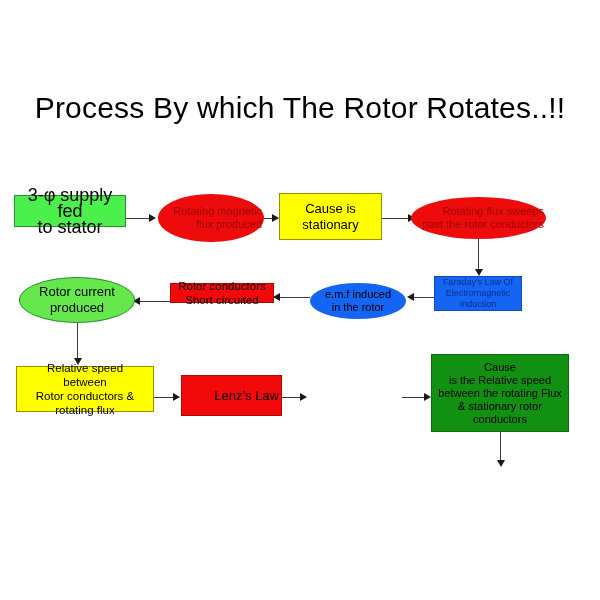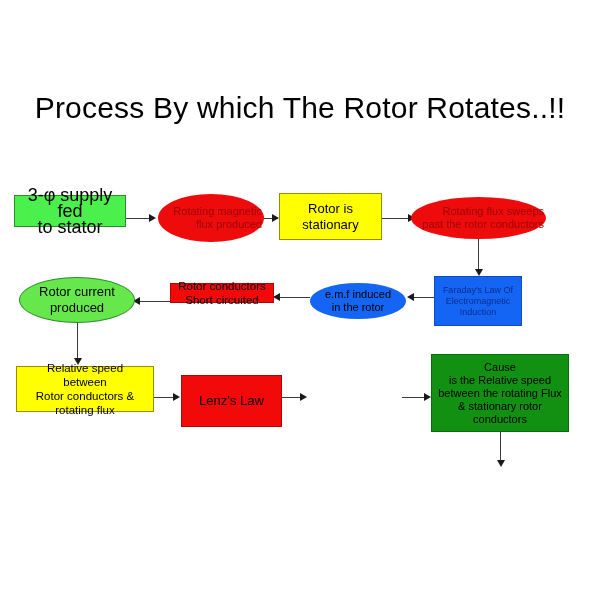--- a/index.html
+++ b/index.html
@@ -150,36 +150,36 @@
 
   <div class="node ellipse fill-red-ellipse" style="left:158px; top:194px; width:106px; height:48px;">
     <span class="txt txt-darkred">Rotating magnetic
 flux produced</span>
   </div>
 
   <div class="conn conn-h" style="left:264px; top:218px; width:14px;"></div>
   <div class="arrow arrow-r" style="left:272px; top:214px;"></div>
 
   <div class="node rect fill-yellow" style="left:279px; top:193px; width:103px; height:47px; font-size:13px; line-height:16px;">
-    <span class="txt">Rotor is
+    <span class="txt">Cause is
 stationary</span>
   </div>
 
   <div class="conn conn-h" style="left:382px; top:218px; width:30px;"></div>
   <div class="arrow arrow-r" style="left:408px; top:214px;"></div>
 
   <div class="node ellipse fill-red-ellipse" style="left:411px; top:197px; width:135px; height:42px;">
     <span class="txt txt-darkred">Rotating flux sweeps
 past the rotor conductors</span>
   </div>
 
   <div class="conn conn-v" style="left:478px; top:239px; height:34px;"></div>
   <div class="arrow arrow-d" style="left:475px; top:269px;"></div>
 
-  <div class="node rect fill-blue" style="left:434px; top:276px; width:88px; height:50px; font-size:9px; line-height:11px;">
+  <div class="node rect fill-blue" style="left:434px; top:276px; width:88px; height:35px; font-size:9px; line-height:11px;">
     <span class="txt txt-darkblue">Faraday's Law Of
 Electromagnetic
 Induction</span>
   </div>
 
   <div class="conn conn-h" style="left:411px; top:297px; width:23px;"></div>
   <div class="arrow arrow-l" style="left:407px; top:293px;"></div>
 
   <div class="node ellipse fill-blue-ellipse" style="left:310px; top:283px; width:96px; height:36px; font-size:11px; line-height:13px;">
     <span class="txt">e.m.f induced
@@ -208,21 +208,21 @@
   <div class="node rect fill-yellow" style="left:16px; top:366px; width:138px; height:46px; font-size:11.5px; line-height:14px;">
     <span class="txt">Relative speed
 between
 Rotor conductors &amp;
 rotating flux</span>
   </div>
 
   <div class="conn conn-h" style="left:154px; top:397px; width:22px;"></div>
   <div class="arrow arrow-r" style="left:173px; top:393px;"></div>
 
-  <div class="node rect fill-red" style="left:181px; top:375px; width:101px; height:52px; font-size:13px; line-height:16px;">
+  <div class="node rect fill-red" style="left:181px; top:375px; width:101px; height:41px; font-size:13px; line-height:16px;text-align:right;">
     <span class="txt">Lenz’s Law</span>
   </div>
 
   <div class="conn conn-h" style="left:282px; top:397px; width:22px;"></div>
   <div class="arrow arrow-r" style="left:300px; top:393px;"></div>
 
 
   <div class="conn conn-h" style="left:402px; top:397px; width:26px;"></div>
   <div class="arrow arrow-r" style="left:424px; top:393px;"></div>
 

